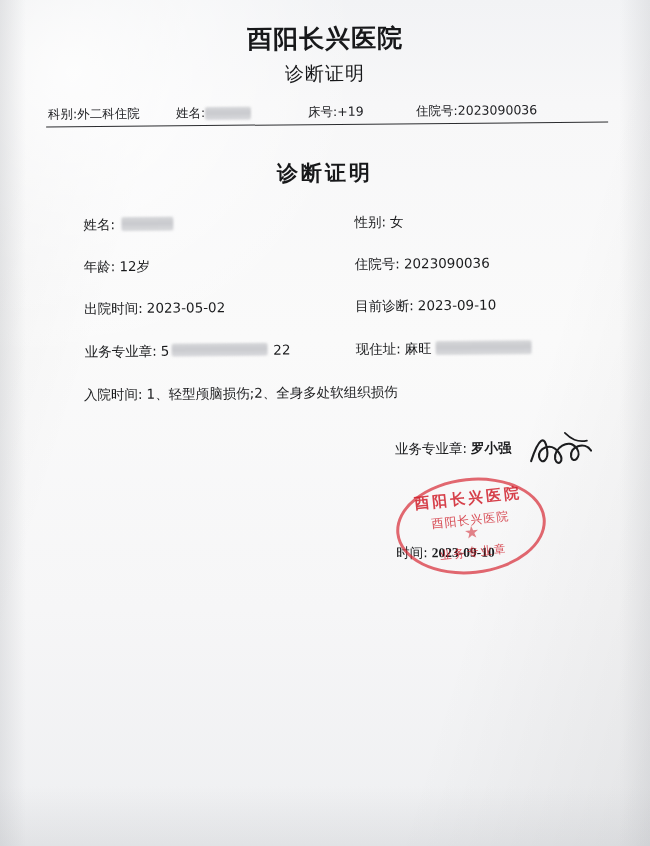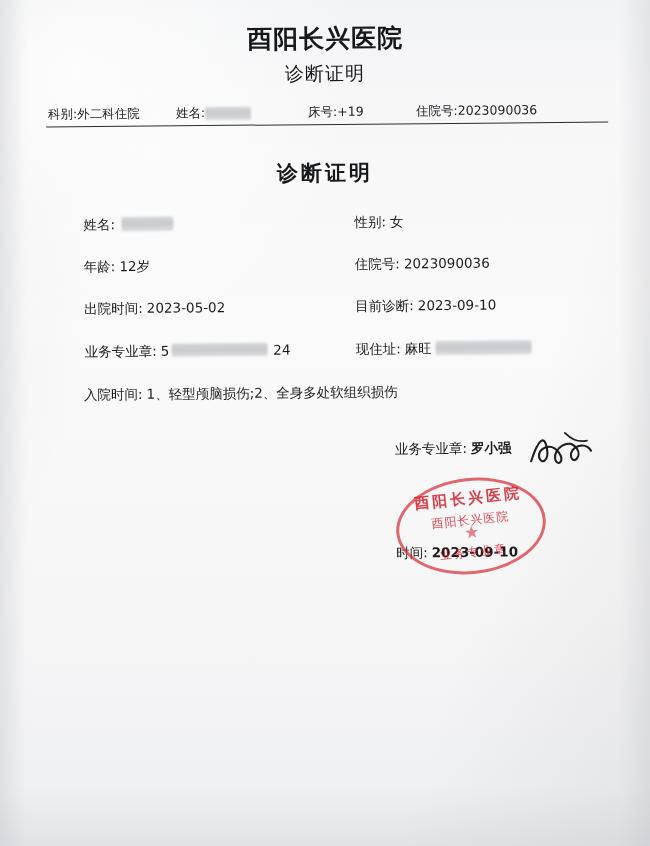--- a/index.html
+++ b/index.html
@@ -163,21 +163,21 @@
 
   
   .sign-block {
     position: absolute;
     left: 396px;
     top: 440px;
     font-size: 13.5px;
     transform: rotate(-0.6deg);
   }
   .sign-row { white-space: nowrap; margin-bottom: 86px; }
-  .sign-row .fvalue { font-weight: bold; }
+  .sign-row .fvalue { font-weight: bold; font-family: Liberation Serif, serif; }
 
   
   .handwriting {
     position: absolute;
     left: 130px;
     top: -12px;
     width: 70px;
     height: 46px;
   }
 
@@ -305,21 +305,21 @@
           <span class="flabel">目前诊断:</span>
           <span class="fvalue">2023-09-10</span>
         </div>
       </div>
 
       <div class="field-row">
         <div class="col-left">
           <span class="flabel">业务专业章:</span>
           <span class="fvalue">5</span>
           <span class="redact id"></span>
-          <span class="fvalue">24</span>
+          <span class="fvalue">22</span>
         </div>
         <div class="col-right">
           <span class="flabel">现住址:</span>
           <span class="fvalue">麻旺</span>
           <span class="redact addr"></span>
         </div>
       </div>
 
     </div>
 

